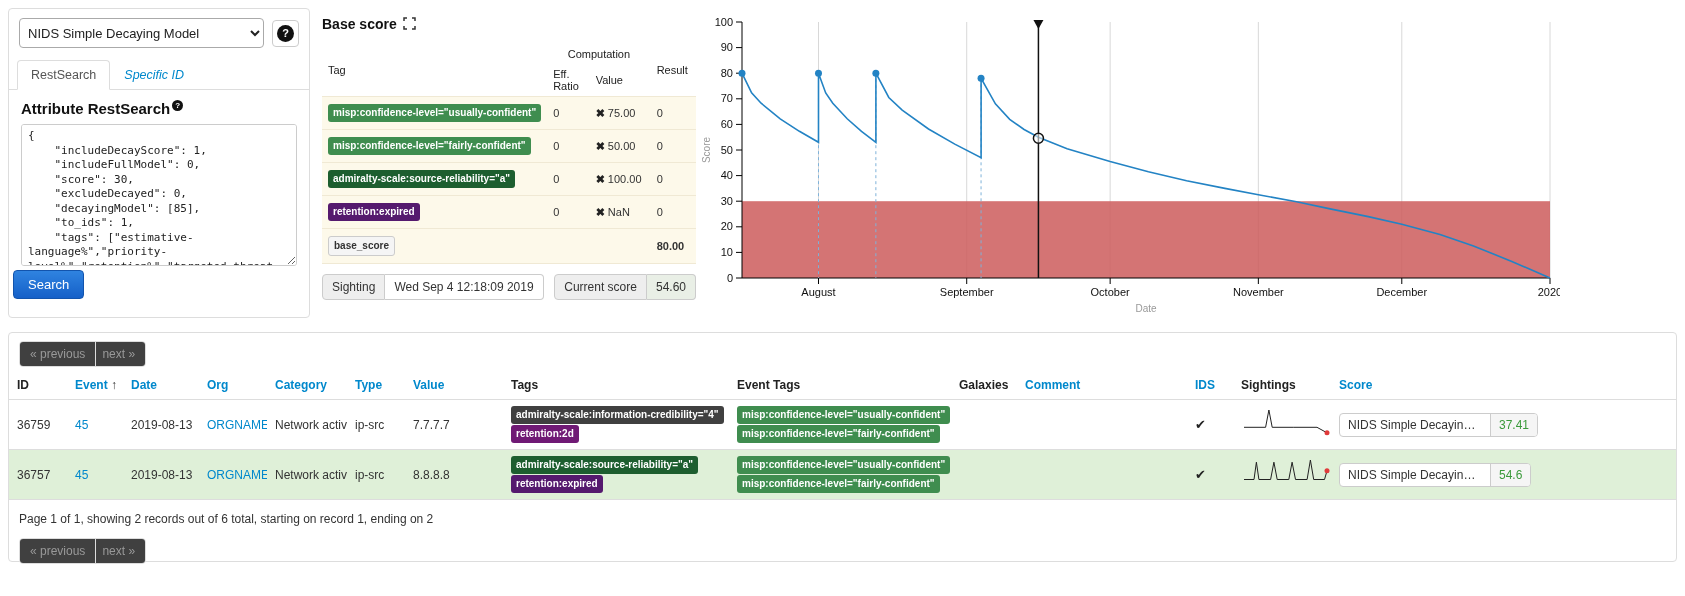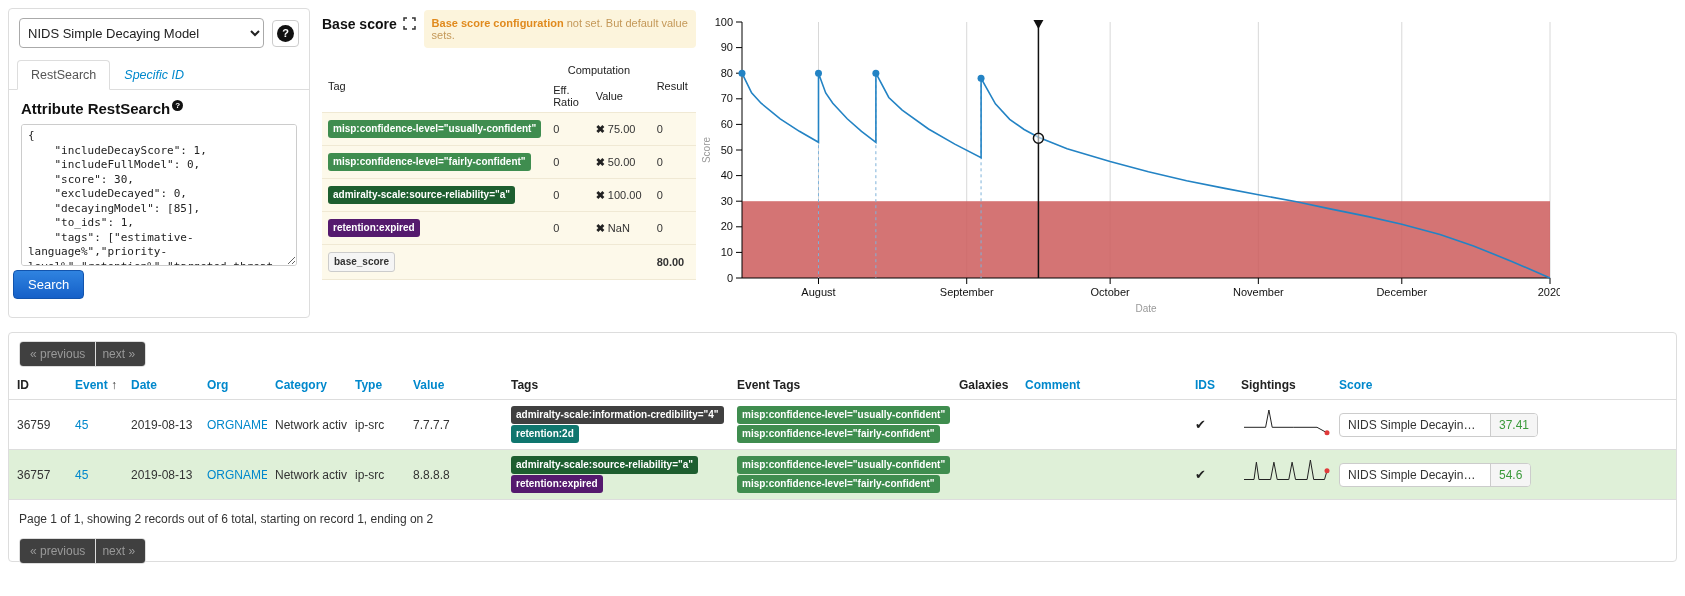--- a/index.html
+++ b/index.html
@@ -156,23 +156,20 @@
   </div>
 
   <div class="base-panel">
     <div class="bs-head">
       <div class="bs-title">
         <span>Base score</span>
         <svg class="expand-icon" width="13" height="13" viewBox="0 0 13 13" fill="none" stroke="#333" stroke-width="1.5">
           <path d="M1 4 V1 H4 M9 1 H12 V4 M12 9 V12 H9 M4 12 H1 V9"></path>
         </svg>
       </div>
-      <div class="bs-warning">
-        <b>Base score configuration</b><span> not set. But default value sets.</span>
-      </div>
     </div>
     <table class="bs-table">
       <thead>
         <tr>
           <th rowspan="2">Tag</th>
           <th colspan="2" class="center">Computation</th>
           <th rowspan="2" class="col-res">Result</th>
         </tr>
         <tr>
           <th class="col-eff">Eff. Ratio</th>
@@ -205,20 +202,27 @@
           <td>0</td>
         </tr>
         <tr>
           <td><span class="badge badge-light">base_score</span></td>
           <td></td>
             <td></td>
           <td class="res-strong">80.00</td>
         </tr>
       </tbody>
     </table>
+    <div class="bs-footer">
+      <span class="ig-label">Sighting</span>
+      <span class="ig-value">Wed Sep 4 12:18:09 2019</span>
+      <span class="ig-gap"></span>
+      <span class="ig-label">Current score</span>
+      <span class="ig-value ig-score">54.60</span>
+    </div>
   </div>
 
   <svg id="decay-chart" class="chart-svg" width="860" height="312" viewBox="0 0 860 312">
       <line x1="118.49704142011834" y1="16" x2="118.49704142011834" y2="272" stroke="#d8d8d8" stroke-width="1"></line>
       <line x1="266.7100591715976" y1="16" x2="266.7100591715976" y2="272" stroke="#d8d8d8" stroke-width="1"></line>
       <line x1="410.14201183431953" y1="16" x2="410.14201183431953" y2="272" stroke="#d8d8d8" stroke-width="1"></line>
       <line x1="558.3550295857989" y1="16" x2="558.3550295857989" y2="272" stroke="#d8d8d8" stroke-width="1"></line>
       <line x1="701.7869822485206" y1="16" x2="701.7869822485206" y2="272" stroke="#d8d8d8" stroke-width="1"></line>
       <line x1="850" y1="16" x2="850" y2="272" stroke="#d8d8d8" stroke-width="1"></line>
       <rect x="42" y="195.2" width="808" height="76.80000000000001" fill="#cd5c5c" fill-opacity="0.85"></rect>
@@ -319,21 +323,21 @@
       <tr>
         <td>36759</td>
         <td><a class="lnk">45</a></td>
         <td>2019-08-13</td>
         <td><a class="lnk">ORGNAME</a></td>
         <td>Network activity</td>
         <td>ip-src</td>
         <td>7.7.7.7</td>
         <td class="tag-stack">
           <div><span class="badge" style="background-color: #404040;">admiralty-scale:information-credibility="4"</span></div>
-          <div><span class="badge" style="background-color: #0f766e;">retention:2d</span></div>
+          <div><span class="badge" style="background-color: #701a75;">retention:2d</span></div>
         </td>
         <td class="tag-stack">
           <div><span class="badge" style="background-color: rgb(63, 141, 79);">misp:confidence-level="usually-confident"</span></div>
           <div><span class="badge" style="background-color: rgb(63, 141, 79);">misp:confidence-level="fairly-confident"</span></div>
         </td>
         <td></td>
         <td></td>
         <td><span class="check">✔</span></td>
         <td>
           <svg class="spark" width="95" height="32">

